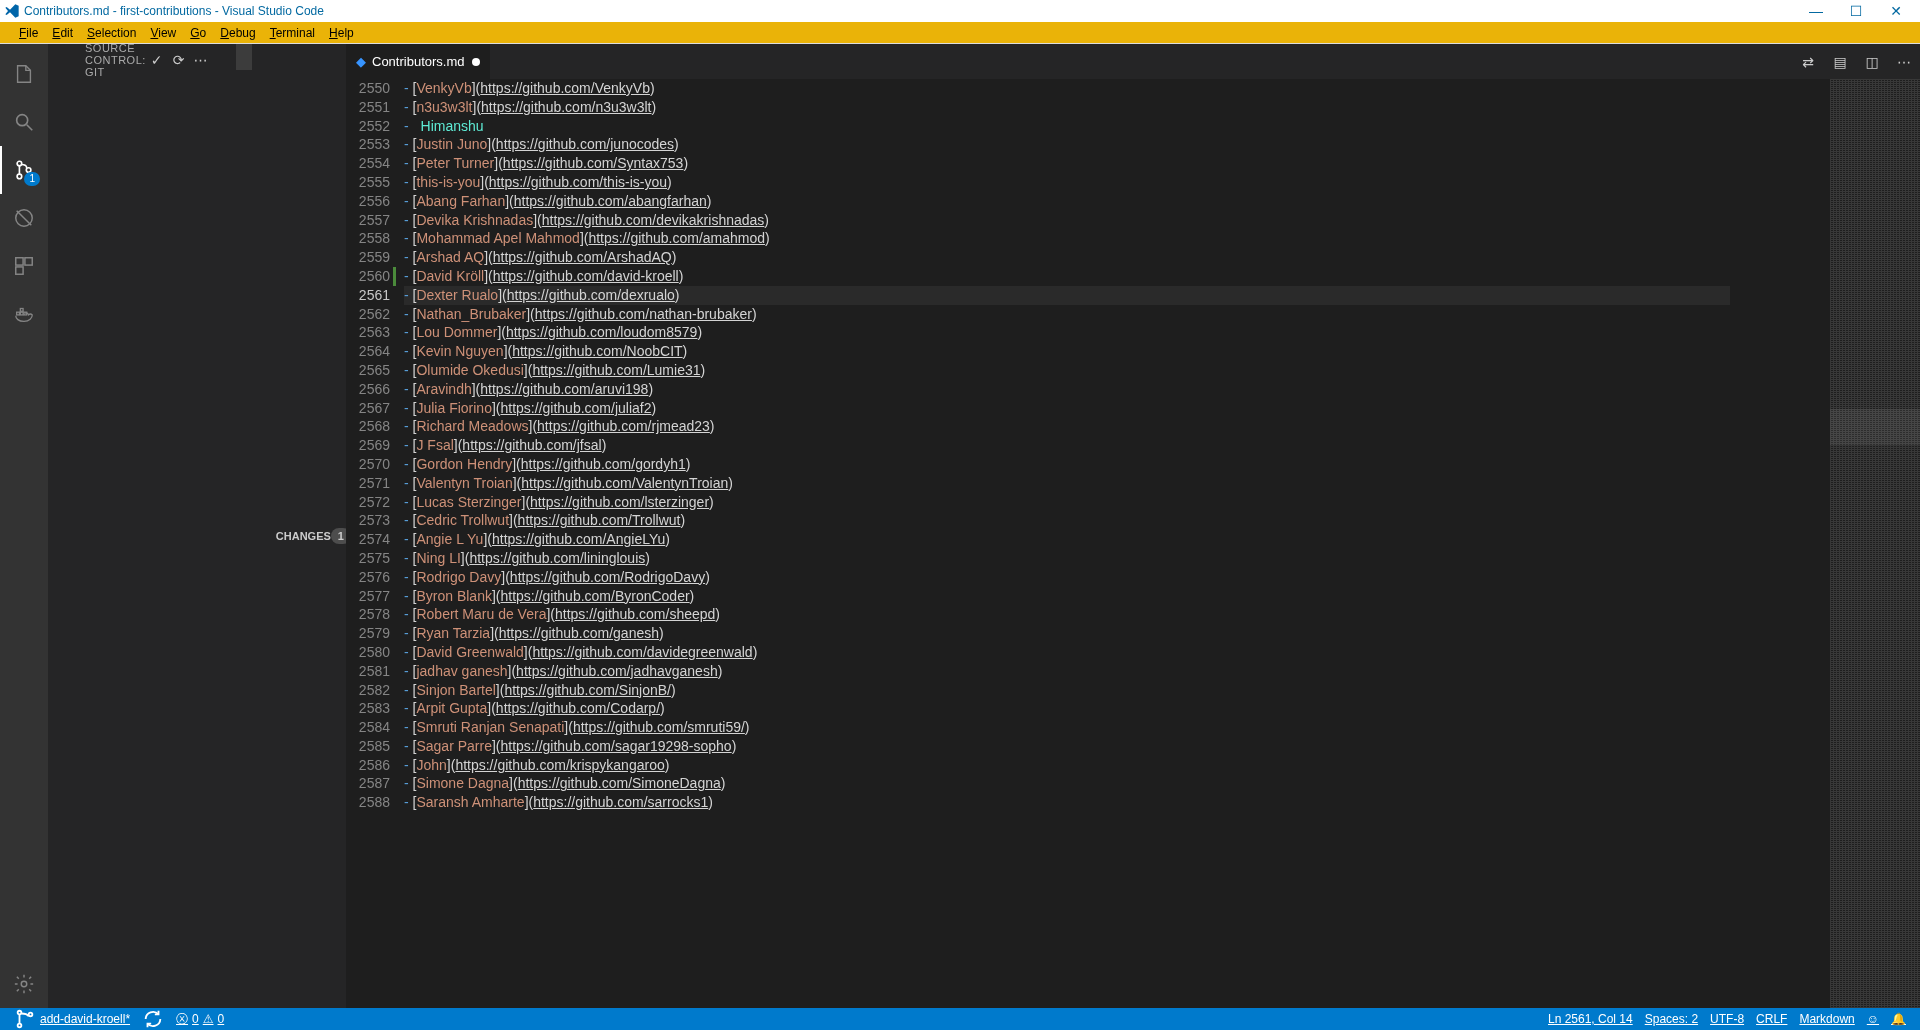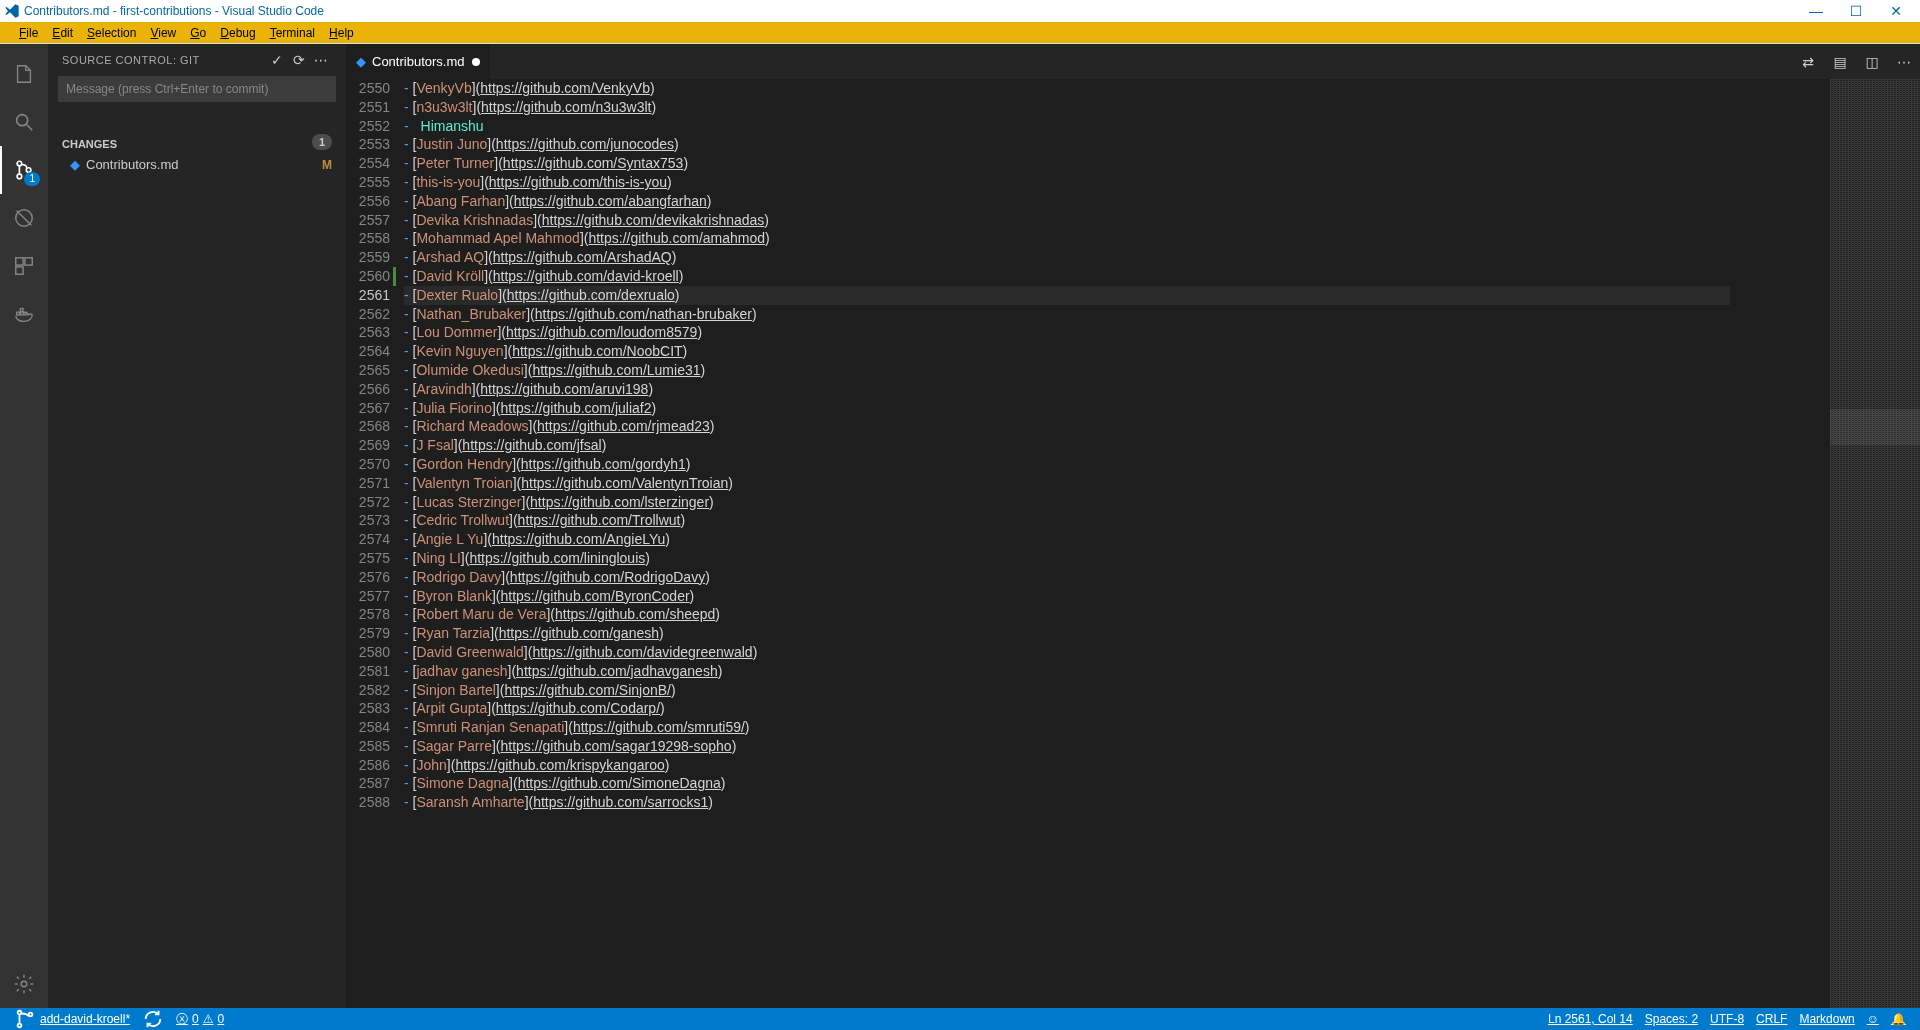--- a/index.html
+++ b/index.html
@@ -21,28 +21,28 @@
 
 
 .activitybar { width: 48px; background: #333333; display: flex; flex-direction: column; align-items: center; padding-top: 6px; }
 .activitybar .aicon { width: 48px; height: 48px; display: flex; align-items: center; justify-content: center; color: #858585; cursor: pointer; position: relative; }
 .activitybar .aicon.active { color: #fff; }
 .activitybar .aicon.active::before { content: ""; position: absolute; left: 0; top: 0; bottom: 0; width: 2px; background: #fff; }
 .activitybar .spacer { flex: 1; }
 .activitybar .badge { position: absolute; bottom: 8px; right: 8px; background: #007acc; color: #fff; font-size: 10px; border-radius: 8px; padding: 0 5px; line-height: 14px; }
 
 
-.sidebar { width: 298px; background: #252526; display: flex; flex-direction: column; }
+.sidebar { width: 298px; background: #252526; display: flex; flex-direction: row; padding-left: 23px; }
 .sidebar-header { height: 32px; display: flex; align-items: center; padding: 0 14px; font-size: 11px; color: #aaa; letter-spacing: 0.5px; }
 .sidebar-header .title { flex: 1; }
 .sidebar-header .hicon { width: 22px; text-align: center; font-size: 14px; color: #ccc; cursor: pointer; }
 .sidebar-msg { margin: 0 10px 8px 10px; }
 .sidebar-msg input { width: 100%; background: #3c3c3c; border: none; color: #ccc; padding: 6px 8px; font-size: 12px; outline: none; }
 .sidebar-msg input::placeholder { color: #888; }
-.sidebar-section { padding: 4px 14px; font-size: 11px; font-weight: bold; color: #ccc; display: flex; align-items: flex-end; margin-top: 20px; }
+.sidebar-section { padding: 4px 14px; font-size: 11px; font-weight: bold; color: #ccc; display: flex; align-items: center; margin-top: 20px; }
 .sidebar-section .label { flex: 1; }
 .sidebar-section .count { background: #4d4d4d; color: #ccc; border-radius: 10px; padding: 0 7px; font-size: 11px; line-height: 16px; }
 .sidebar-file { padding: 3px 14px 3px 22px; font-size: 13px; display: flex; align-items: center; }
 .sidebar-file .ficon { color: #3794ff; margin-right: 6px; font-size: 13px; }
 .sidebar-file .fname { flex: 1; color: #ccc; }
 .sidebar-file .fstatus { color: #c08d3b; font-weight: bold; font-size: 12px; }
 
 
 .editorarea { flex: 1; display: flex; flex-direction: column; background: #1e1e1e; position: relative; }
 .tabs { height: 35px; background: #252526; display: flex; align-items: stretch; }

